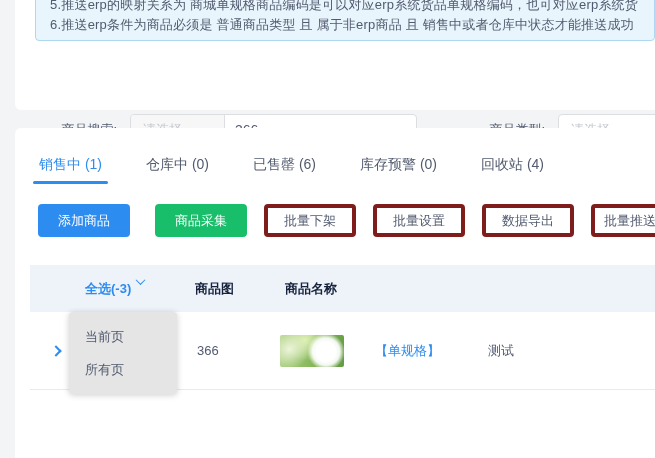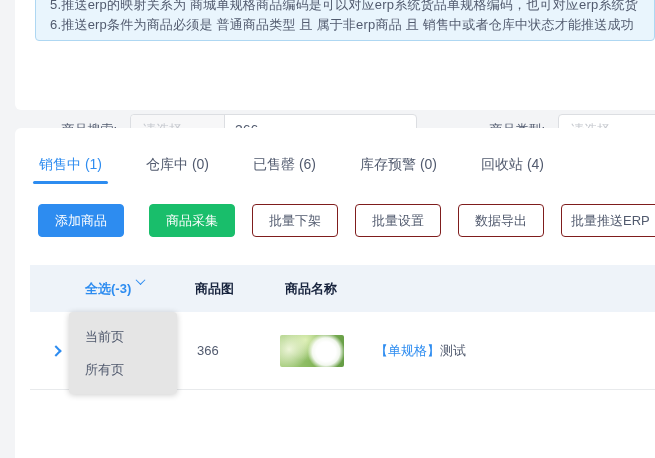--- a/index.html
+++ b/index.html
@@ -70,21 +70,21 @@
   .tab.active { color:#2d8cf0; }
   .tab.active::after {
     content:""; position:absolute; left:-4px; right:-4px; bottom:1px; height:3px;
     background:#2d8cf0; border-radius:2px;
   }
 
   
   .toolbar { position:absolute; left:23px; top:76px; display:flex; gap:17px; }
   .btn {
     height:33px; padding:0 16px; border-radius:4px; font-size:13px;
-    display:flex; align-items:center; border:1px solid #7f1d1d;
+    display:flex; align-items:center; border:4px solid #7f1d1d;
     background:#fff; color:#515a6e; cursor:pointer; white-space:nowrap;
   }
   .btn.primary { background:#2d8cf0; border-color:#2d8cf0; color:#fff; }
   .btn.success { background:#19be6b; border-color:#19be6b; color:#fff;margin-left:8px; }
   .btn.erp { padding:0 9px; }
 
   
   .table { position:absolute; left:15px; right:0; top:137px; }
   .thead {
     height:47px; background:#eef3f9; display:flex; align-items:center;
@@ -105,21 +105,21 @@
   .expander .chev { width:8px; height:8px; border-width:2px; }
   .prod-img {
     width:64px; height:32px; border-radius:2px; margin-left:-5px; cursor:pointer;
     background:
       radial-gradient(circle at 72% 52%, #ffffff 0 20%, rgba(255,255,255,.9) 28%, rgba(255,255,255,0) 38%),
       radial-gradient(circle at 14% 45%, rgba(255,255,240,.8), rgba(255,255,240,0) 35%),
       radial-gradient(circle at 40% 15%, rgba(230,245,190,.9), rgba(230,245,190,0) 45%),
       linear-gradient(100deg, #aed285, #84b659 55%, #639b43);
   }
   .name-prefix { color:#2d8cf0; }
-  .name-text { color:#515a6e; }
+  .name-text { color:#515a6e;margin-left:48px; }
 
   
   .menu {
     position:absolute; left:54px; top:184px; width:108px; height:82px;
     background:#e5e5e5; border-radius:4px; padding:8px 0; z-index:5;
     box-shadow:0 1px 6px rgba(0,0,0,.2);
   }
   .menu-item {
     height:33px; display:flex; align-items:center; padding-left:16px;
     color:#515a6e; cursor:pointer;

